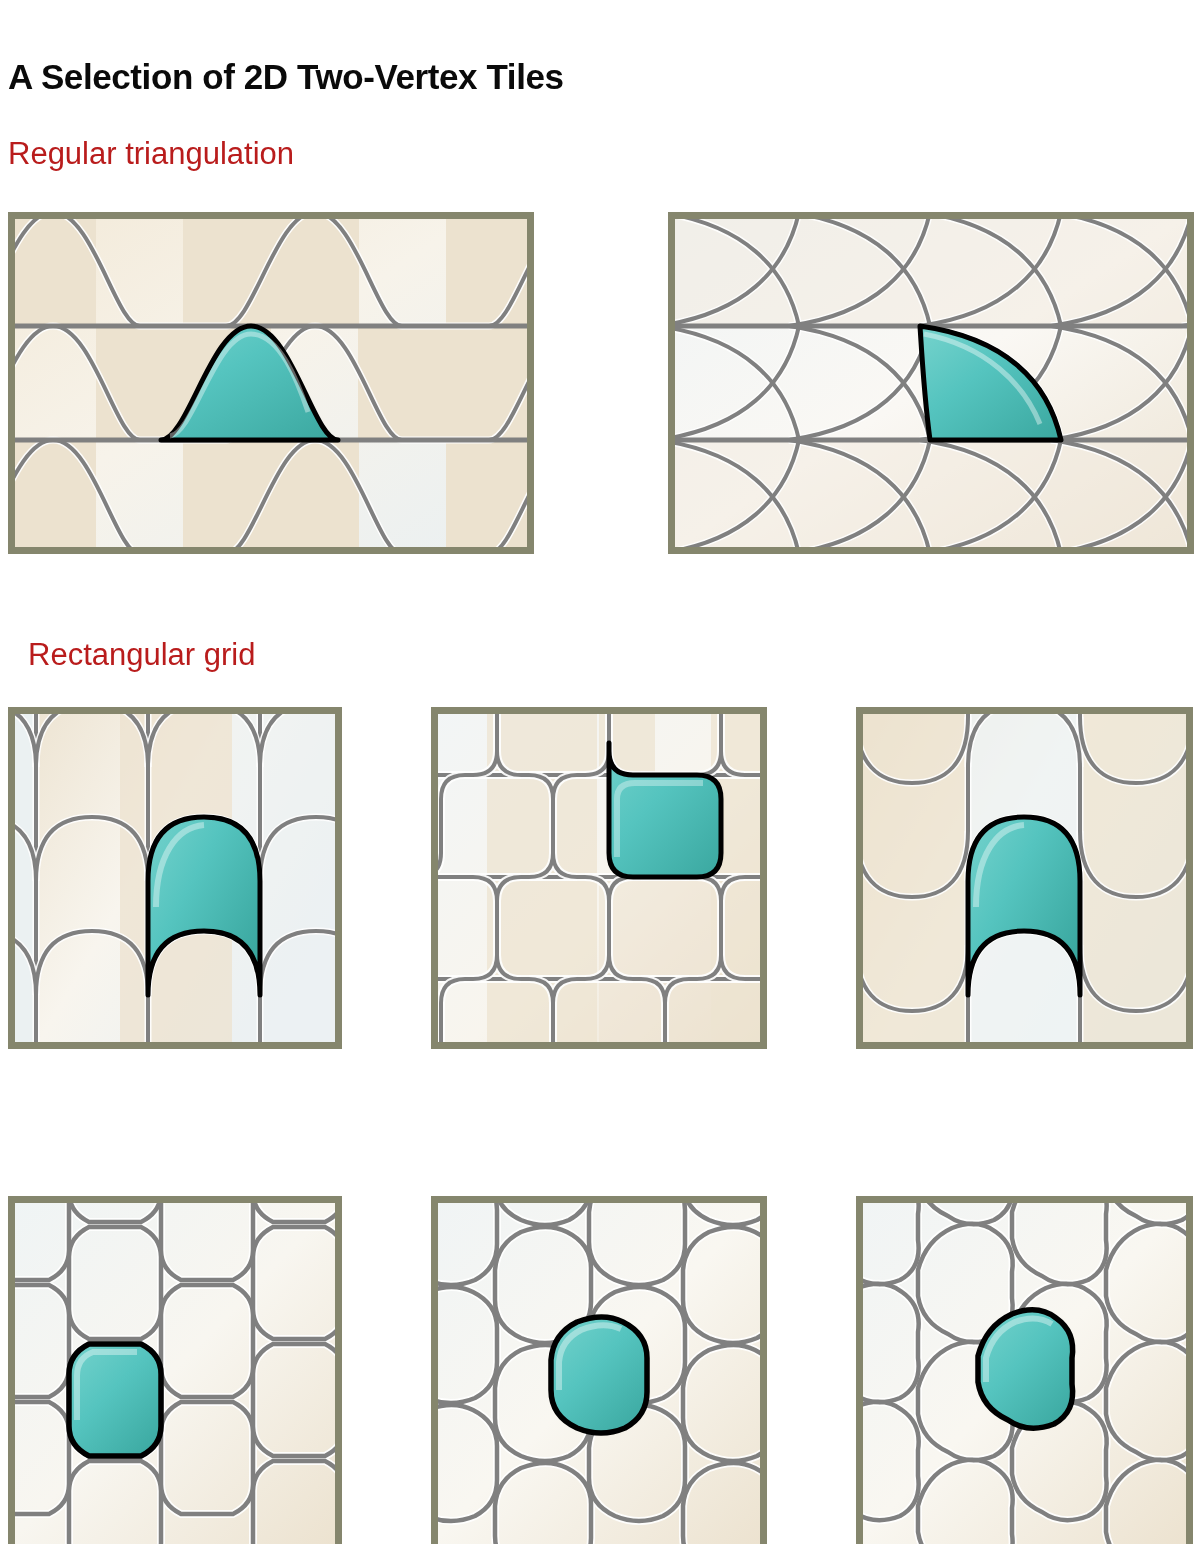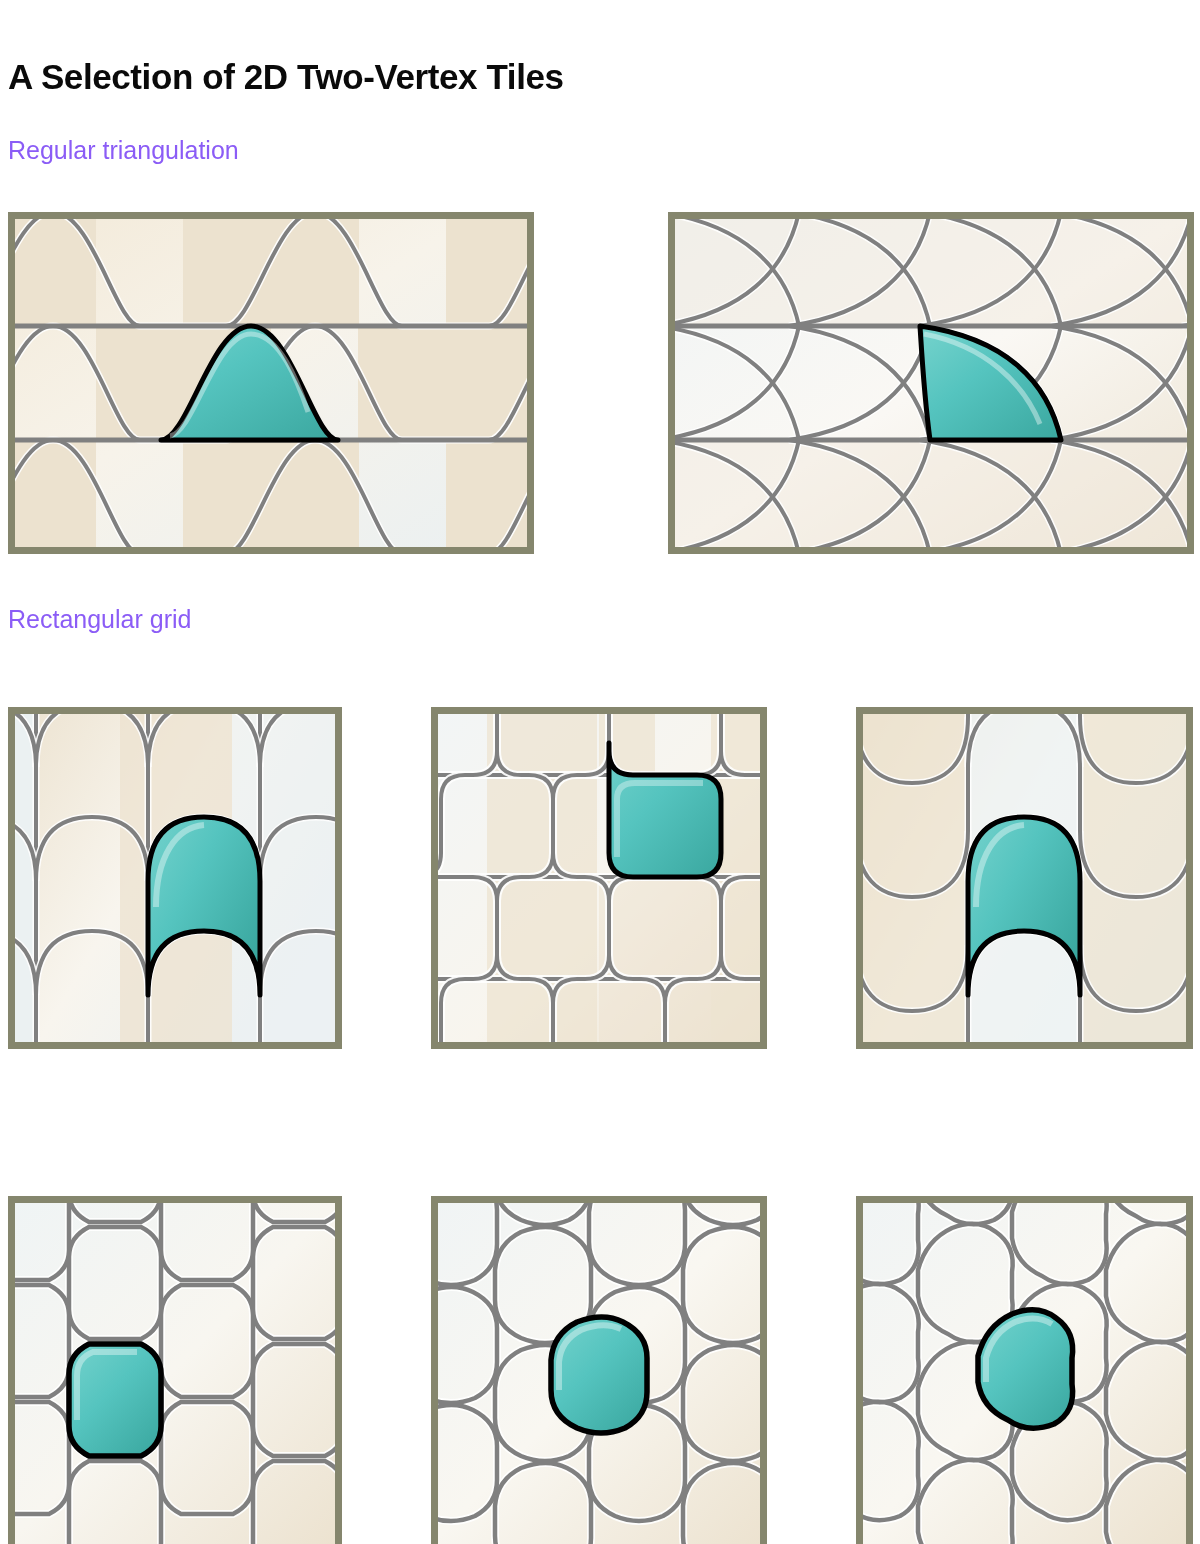--- a/index.html
+++ b/index.html
@@ -27,27 +27,27 @@
     top: 34px;
     font-size: 35px;
     font-weight: bold;
     letter-spacing: -0.4px;
     color: #0a0a0a;
     white-space: nowrap;
   }
   .section-label {
     position: absolute;
     left: 8px;
-    font-size: 25px;
+    font-size: 31px;
     font-weight: normal;
-    color: #8b5cf6;
+    color: #b91c1c;
     white-space: nowrap;
   }
   #label-triangulation { top: 136px; }
-  #label-rectangular   { top: 605px; }
+  #label-rectangular   { top: 637px; margin-left: 20px; }
   #label-honeycomb     { top: 1131px; }
 
   .panel {
     position: absolute;
     box-sizing: border-box;
     overflow: hidden;
     background: #f0ece2;
   }
   .panel svg { display: block; }
 

